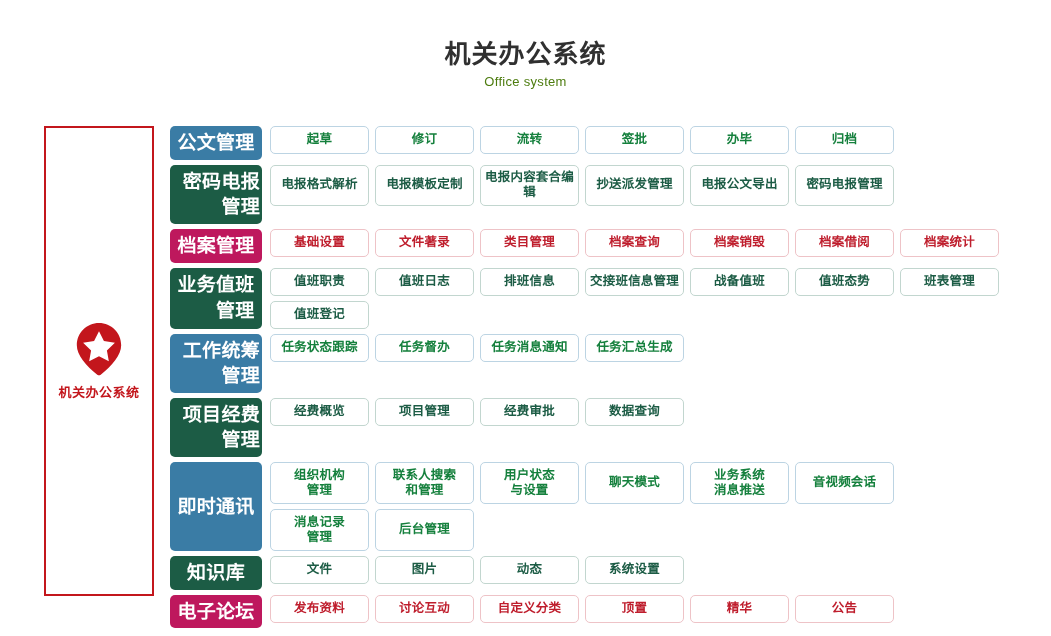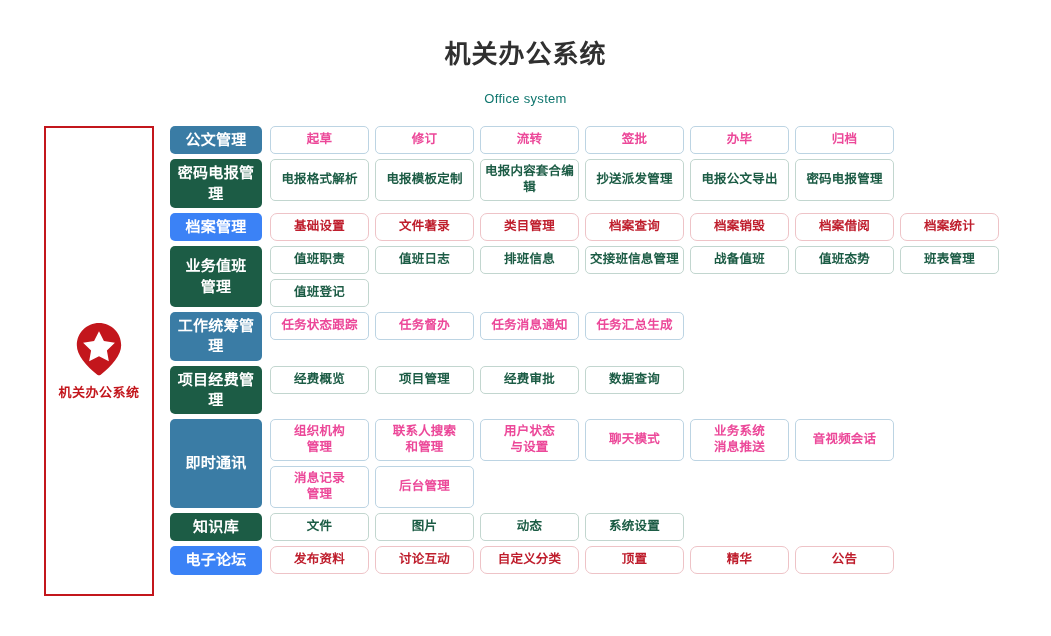--- a/index.html
+++ b/index.html
@@ -24,22 +24,22 @@
   }
   .header-title {
     font-size: 26px;
     font-weight: bold;
     color: #303030;
     letter-spacing: 1px;
     line-height: 1.25;
   }
   .header-subtitle {
     font-size: 13px;
-    color: #0f766e;
-    margin-top: 20px;
+    color: #4d7c0f;
+    margin-top: 3px;
     letter-spacing: 0.3px;
   }
 
   
   .content {
     position: absolute;
     left: 0;
     top: 126px;
     width: 1051px;
   }
@@ -86,26 +86,26 @@
     display: flex;
     align-items: stretch;
     margin-bottom: 5px;
   }
 
   .cat-label {
     width: 92px;
     flex: 0 0 92px;
     border-radius: 5px;
     color: #ffffff;
-    font-size: 15px;
+    font-size: 19px;
     font-weight: bold;
     display: flex;
     align-items: center;
     justify-content: center;
-    text-align: center;
+    text-align: right;
     line-height: 1.35;
     padding: 4px 2px;
     box-sizing: border-box;
     letter-spacing: 0.3px;
   }
 
   .items-wrap {
     margin-left: 8px;
     flex: 1 1 auto;
     display: flex;
@@ -135,25 +135,25 @@
     padding: 4px 3px;
     letter-spacing: 0.2px;
   }
   .item-btn.two-line {
     min-height: 42px;
   }
 
   
   .theme-blue  .cat-label { background: #3a7ca5; }
   .theme-green .cat-label { background: #1c5c45; }
-  .theme-red   .cat-label { background: #3b82f6; }
-
-  .theme-blue  .item-btn { color: #ec4899; border-color: #bcd4e3; }
+  .theme-red   .cat-label { background: #be185d; }
+
+  .theme-blue  .item-btn { color: #15803d; border-color: #bcd4e3; }
   .theme-green .item-btn { color: #1c5c45; border-color: #c2d6cf; }
-  .theme-red   .item-btn { color: #bf1e2d; border-color: #eec3c7; border-radius: 7px; }
+  .theme-red   .item-btn { color: #bf1e2d; border-color: #eec3c7; }
 </style>
 </head>
 <body>
 
 <div class="header">
   <div class="header-title">机关办公系统</div>
   <div class="header-subtitle">Office system</div>
 </div>
 
 <div class="content">

